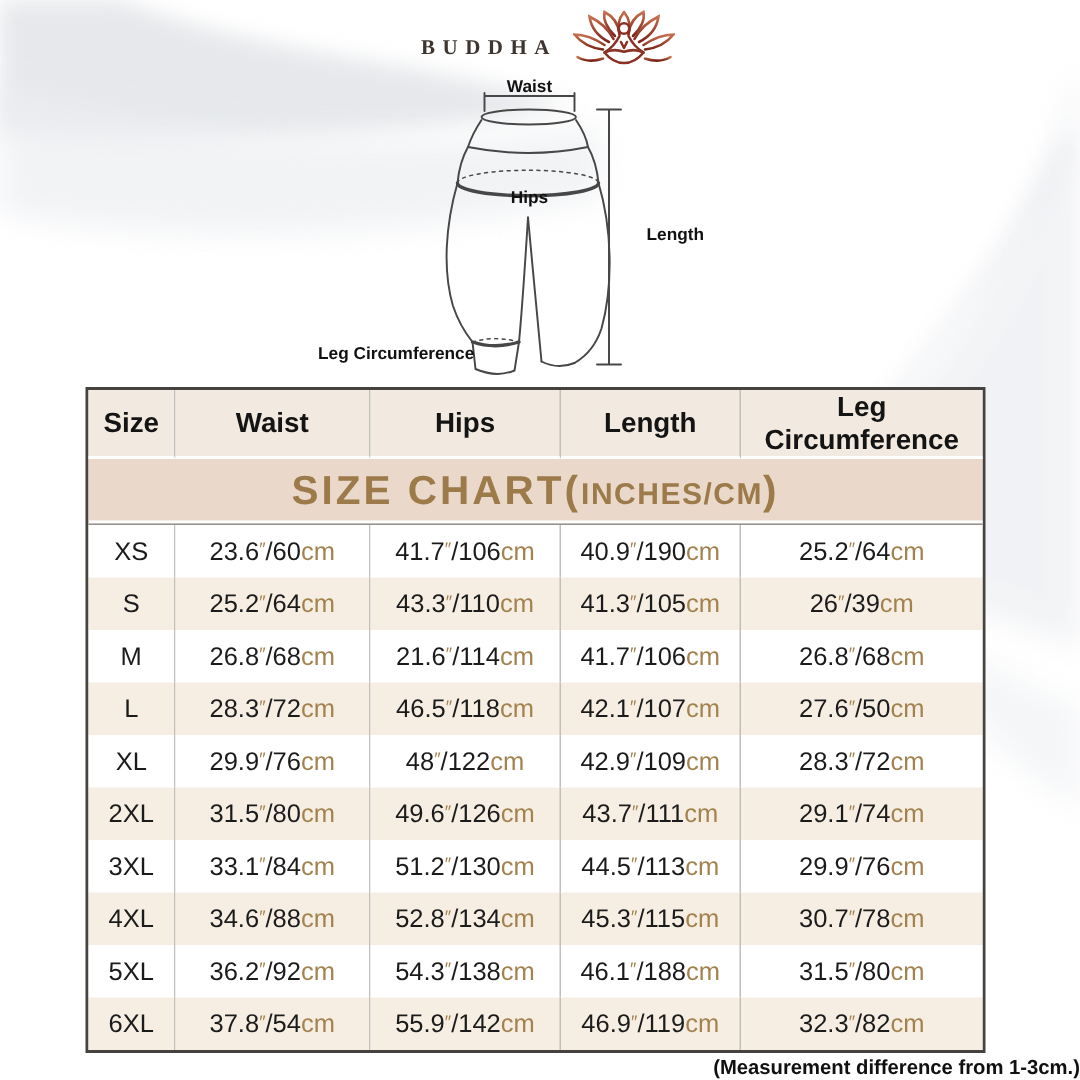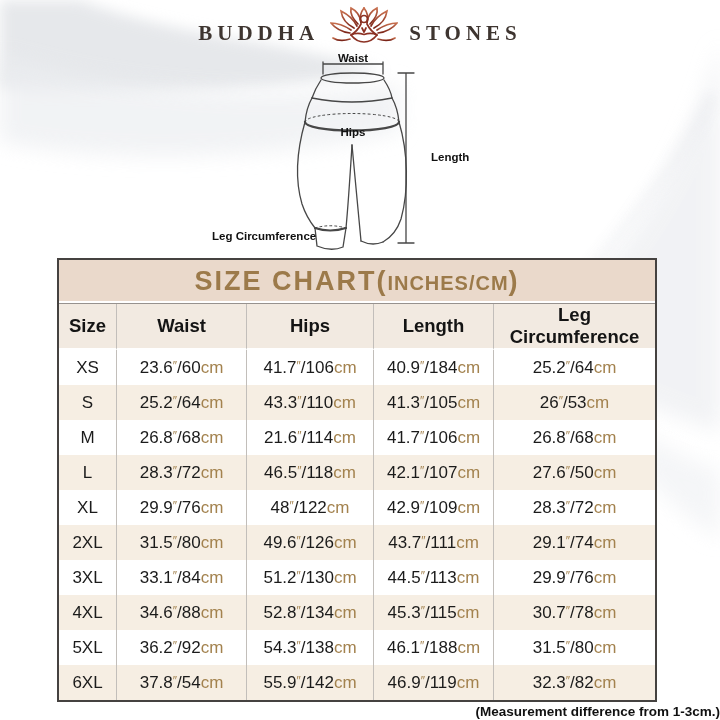--- a/index.html
+++ b/index.html
@@ -10,21 +10,21 @@
   }
   .bg{position:absolute;left:0;top:0;z-index:0;}
 
   
   .brand{
     position:absolute;left:0;top:8px;width:720px;z-index:2;
     display:flex;justify-content:center;align-items:center;gap:11px;
   }
   .brand-word{
     font-family:"Liberation Serif",serif;
-    font-size:21px;font-weight:bold;letter-spacing:5px;color:#3e3530;
+    font-size:14px;font-weight:bold;letter-spacing:5px;color:#3e3530;margin-left:11px;
   }
   .lotus{transform:translateY(-2px);}
 
   
   .diagram{position:absolute;left:195px;top:52px;width:340px;height:208px;z-index:2;}
   .diagram svg{position:absolute;left:0;top:0;}
   .dlabel{
     position:absolute;font-size:11.5px;font-weight:bold;color:#111;
     white-space:nowrap;
   }
@@ -108,21 +108,20 @@
     </g>
     <g fill="none" stroke="#8c3123" stroke-width="1.7" stroke-linecap="round" stroke-linejoin="round">
 
       <circle cx="34" cy="13" r="3.5"></circle>
       <path d="M31,18 C29,22 26,26 21,29"></path>
       <path d="M37,18 C39,22 42,26 47,29"></path>
       <path d="M21,29 C26,26.5 31,27.5 34,28.5 C37,27.5 42,26.5 47,29 C43,34 39,36 34,36 C29,36 25,34 21,29 Z"></path>
       <path d="M32,22 L34,26 L36,22"></path>
     </g>
   </svg>
-  <span class="brand-word">STONES</span>
 </header>
 
 <div class="diagram">
   <svg width="340" height="208" viewBox="0 0 340 208" aria-hidden="true">
     <g fill="none" stroke="#474747" stroke-width="1.3" stroke-linecap="round">
 
       <path d="M128,12 L188,12 M128,10 L128,22 M188,10 L188,22"></path>
 
       <ellipse cx="157.5" cy="26" rx="31.5" ry="5"></ellipse>
 
@@ -159,44 +158,44 @@
 <table class="size-table">
   <colgroup>
     <col style="width:58px">
       <col style="width:130px">
       <col style="width:127px">
       <col style="width:120px">
       <col style="width:161px">
   </colgroup>
   <thead>
     <tr>
-      <th colspan="5" class="band-cell"><span class="t1">SIZE CHART(</span><span class="t2">INCHES/CM</span><span class="t1">)</span></th>
-    </tr>
-    <tr>
       <th class="col-head">Size</th>
       <th class="col-head">Waist</th>
       <th class="col-head">Hips</th>
       <th class="col-head">Length</th>
       <th class="col-head">Leg Circumference</th>
     </tr>
+    <tr>
+      <th colspan="5" class="band-cell"><span class="t1">SIZE CHART(</span><span class="t2">INCHES/CM</span><span class="t1">)</span></th>
+    </tr>
   </thead>
   <tbody>
       <tr>
         <td>XS</td>
         <td><span>23.6</span><span class="inch">″</span><span>/60</span><span class="tan">cm</span></td>
         <td><span>41.7</span><span class="inch">″</span><span>/106</span><span class="tan">cm</span></td>
-        <td><span>40.9</span><span class="inch">″</span><span>/184</span><span class="tan">cm</span></td>
+        <td><span>40.9</span><span class="inch">″</span><span>/190</span><span class="tan">cm</span></td>
         <td><span>25.2</span><span class="inch">″</span><span>/64</span><span class="tan">cm</span></td>
       </tr>
       <tr class="alt">
         <td>S</td>
         <td><span>25.2</span><span class="inch">″</span><span>/64</span><span class="tan">cm</span></td>
         <td><span>43.3</span><span class="inch">″</span><span>/110</span><span class="tan">cm</span></td>
         <td><span>41.3</span><span class="inch">″</span><span>/105</span><span class="tan">cm</span></td>
-        <td><span>26</span><span class="inch">″</span><span>/53</span><span class="tan">cm</span></td>
+        <td><span>26</span><span class="inch">″</span><span>/39</span><span class="tan">cm</span></td>
       </tr>
       <tr>
         <td>M</td>
         <td><span>26.8</span><span class="inch">″</span><span>/68</span><span class="tan">cm</span></td>
         <td><span>21.6</span><span class="inch">″</span><span>/114</span><span class="tan">cm</span></td>
         <td><span>41.7</span><span class="inch">″</span><span>/106</span><span class="tan">cm</span></td>
         <td><span>26.8</span><span class="inch">″</span><span>/68</span><span class="tan">cm</span></td>
       </tr>
       <tr class="alt">
         <td>L</td>

